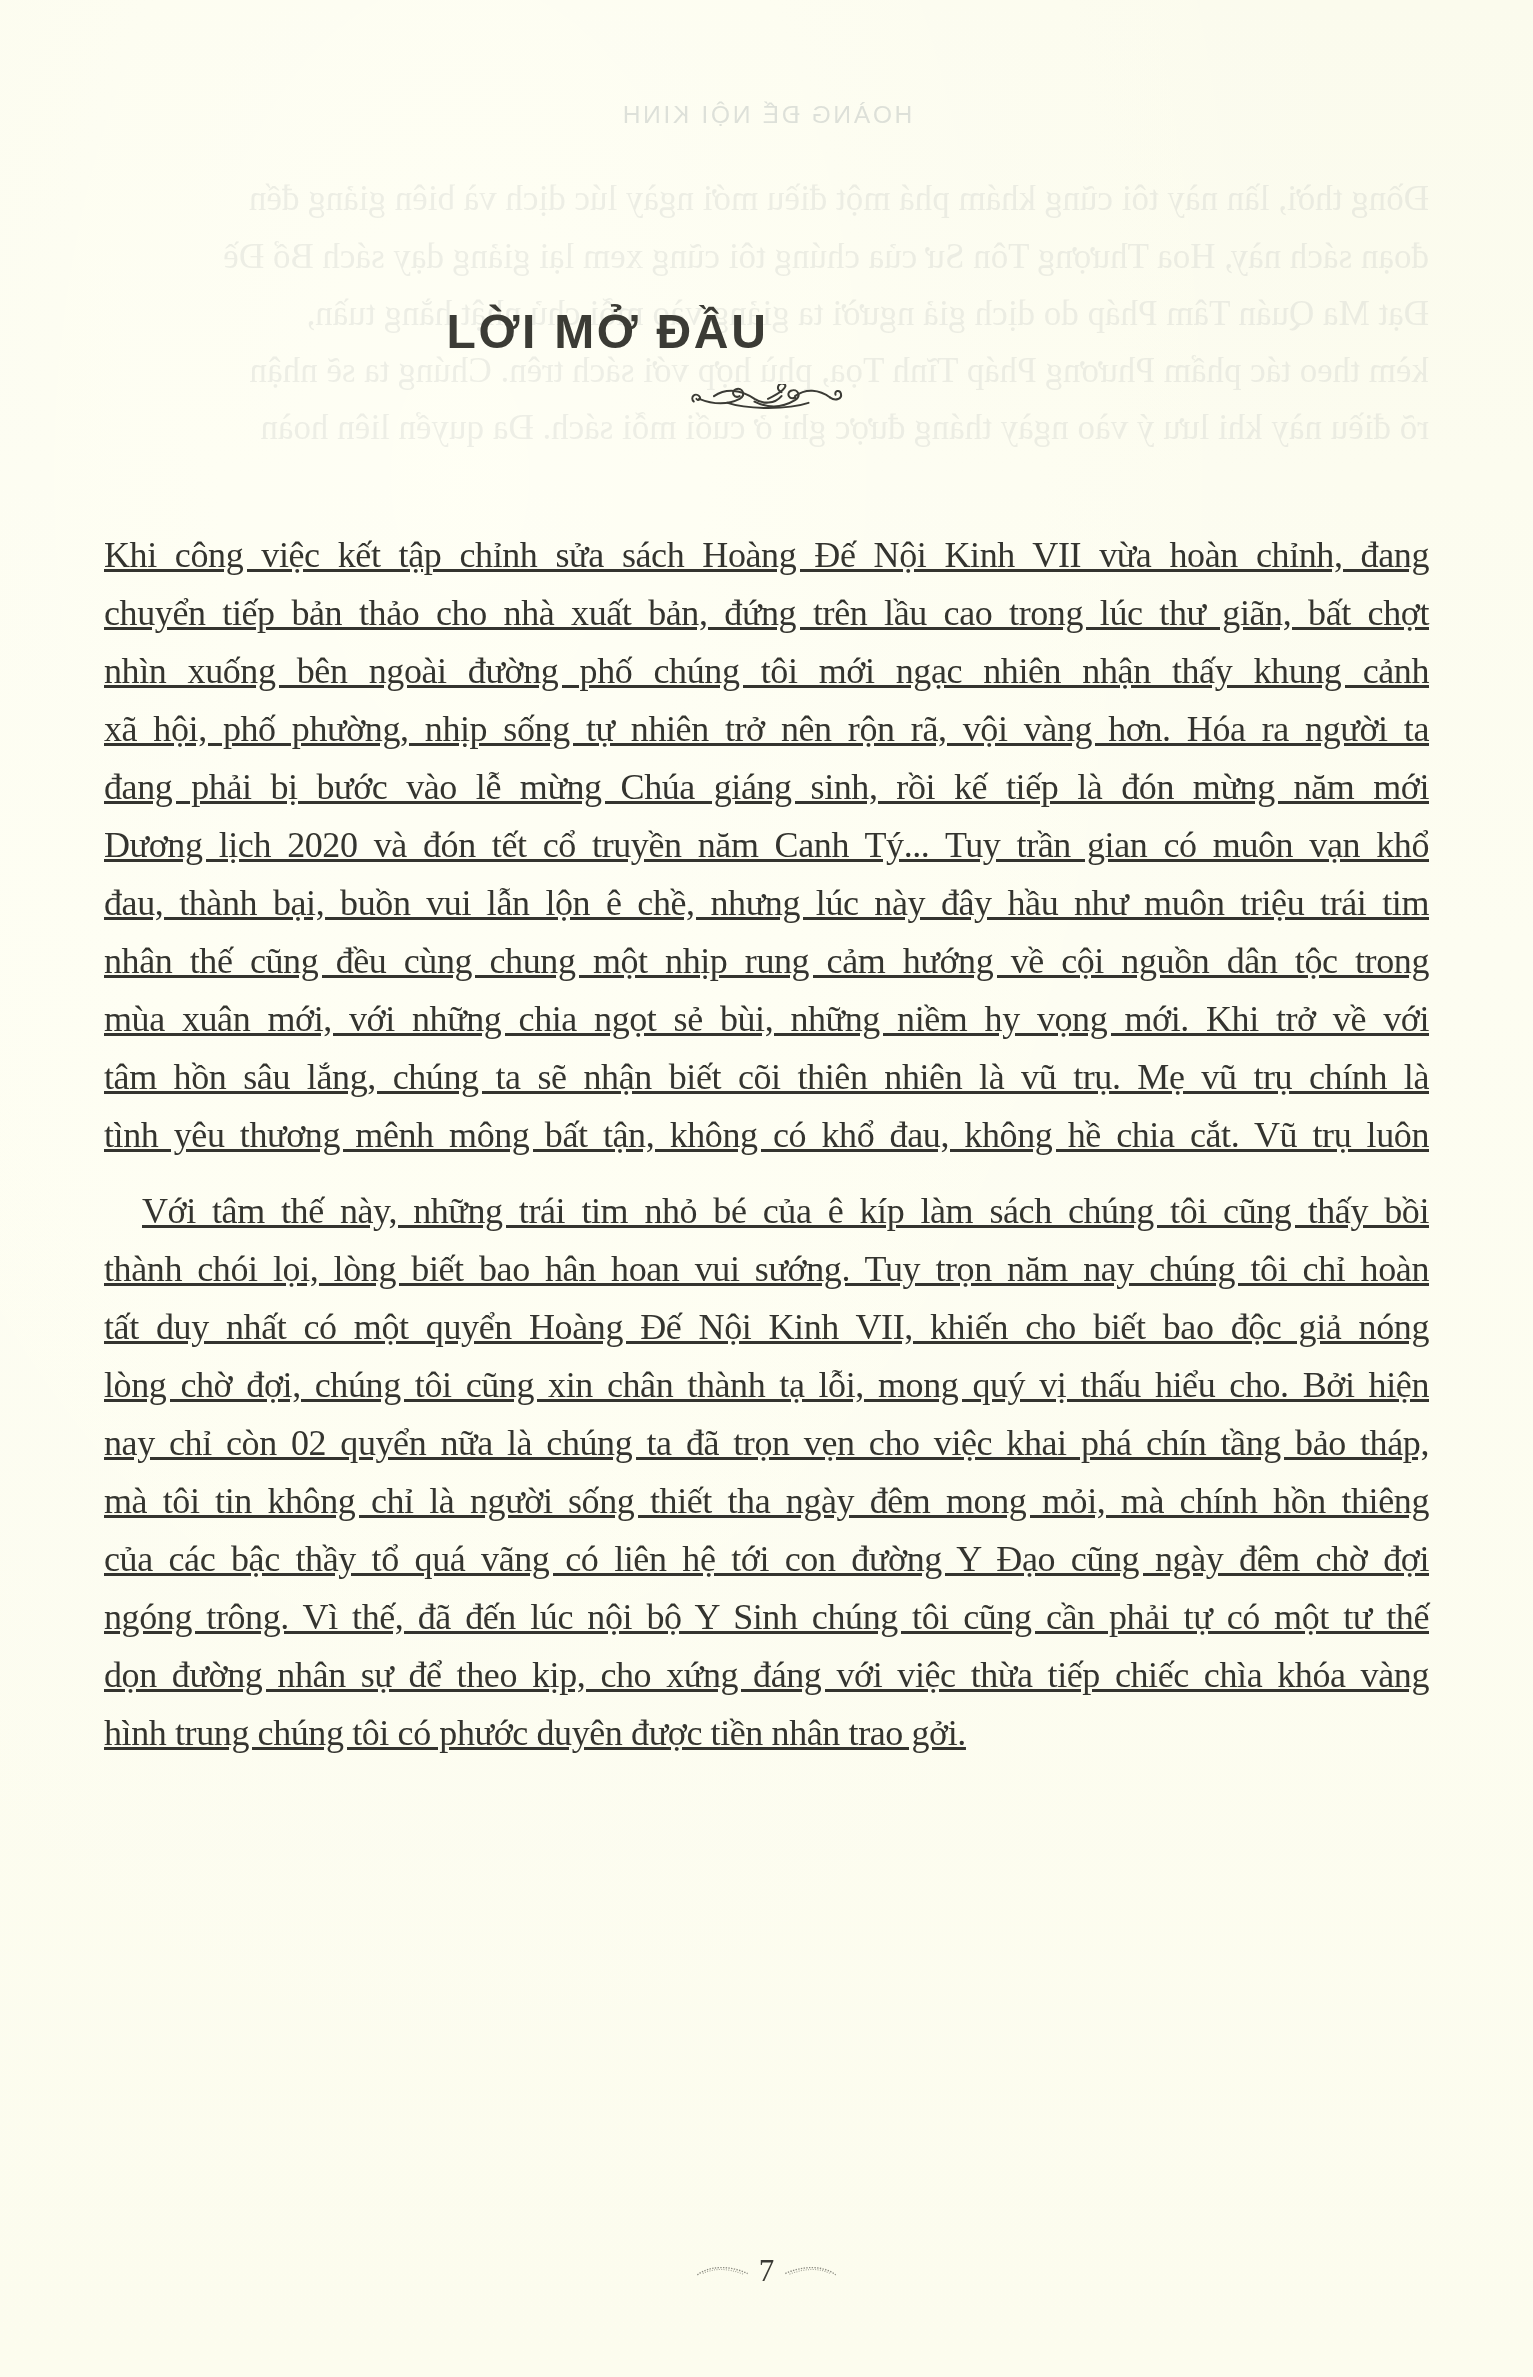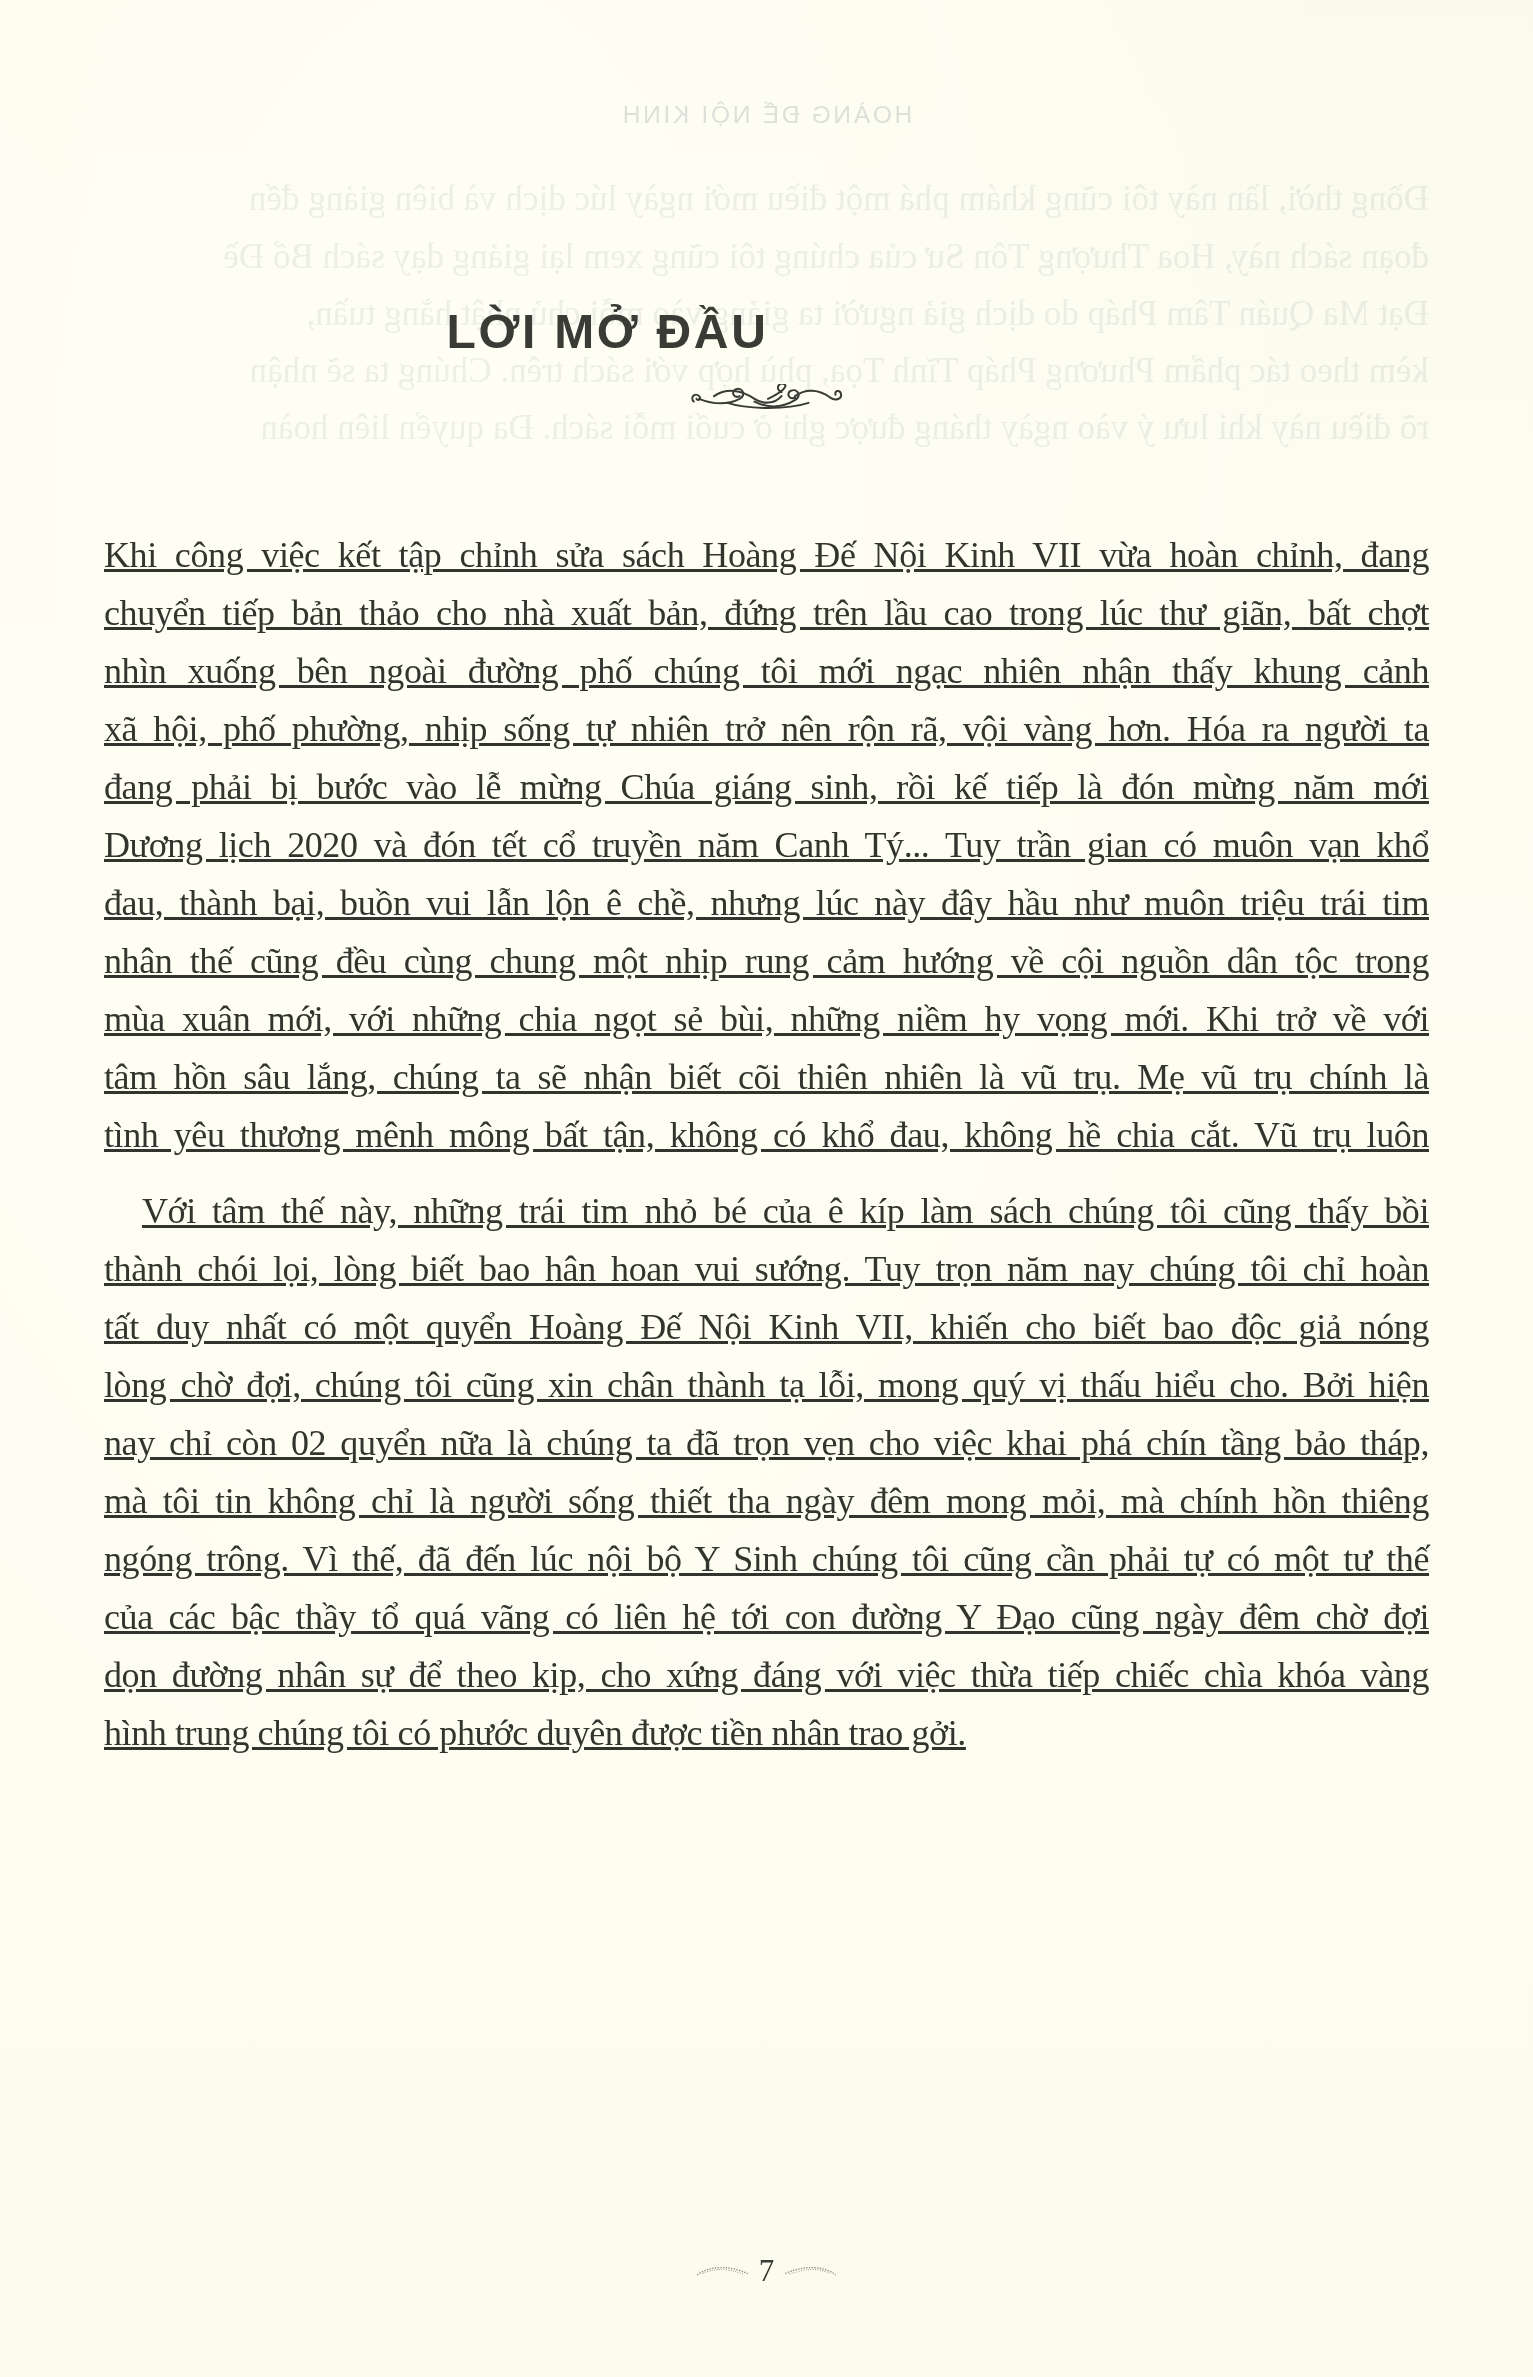--- a/index.html
+++ b/index.html
@@ -161,22 +161,22 @@
       <span class="line">tình yêu thương mênh mông bất tận, không có khổ đau, không hề chia cắt. Vũ trụ luôn</span>
     </div>
     <div class="para-gap"></div>
     <div>
       <span class="line" style="padding-left:38px;box-sizing:border-box;">Với tâm thế này, những trái tim nhỏ bé của ê kíp làm sách chúng tôi cũng thấy bồi</span>
       <span class="line">thành chói lọi, lòng biết bao hân hoan vui sướng. Tuy trọn năm nay chúng tôi chỉ hoàn</span>
       <span class="line">tất duy nhất có một quyển Hoàng Đế Nội Kinh VII, khiến cho biết bao độc giả nóng</span>
       <span class="line">lòng chờ đợi, chúng tôi cũng xin chân thành tạ lỗi, mong quý vị thấu hiểu cho. Bởi hiện</span>
       <span class="line">nay chỉ còn 02 quyển nữa là chúng ta đã trọn vẹn cho việc khai phá chín tầng bảo tháp,</span>
       <span class="line">mà tôi tin không chỉ là người sống thiết tha ngày đêm mong mỏi, mà chính hồn thiêng</span>
+      <span class="line">của các bậc thầy tổ quá vãng có liên hệ tới con đường Y Đạo cũng ngày đêm chờ đợi</span>
       <span class="line">ngóng trông. Vì thế, đã đến lúc nội bộ Y Sinh chúng tôi cũng cần phải tự có một tư thế</span>
-      <span class="line">của các bậc thầy tổ quá vãng có liên hệ tới con đường Y Đạo cũng ngày đêm chờ đợi</span>
       <span class="line">dọn đường nhân sự để theo kịp, cho xứng đáng với việc thừa tiếp chiếc chìa khóa vàng</span>
       <span class="line last">hình trung chúng tôi có phước duyên được tiền nhân trao gởi.</span>
     </div>
   </div>
 
   <div class="folio">
     <span class="folio-wrap">
       <svg class="swash" viewBox="0 0 78 20" xmlns="http://www.w3.org/2000/svg">
         <path d="M2 16 C20 2, 50 2, 76 14" fill="none" stroke="#8a8a80" stroke-width="2" stroke-dasharray="2 2"></path>
         <path d="M10 14 C26 6, 46 6, 70 15" fill="none" stroke="#a0a096" stroke-width="1.5" stroke-dasharray="1.5 2"></path>

